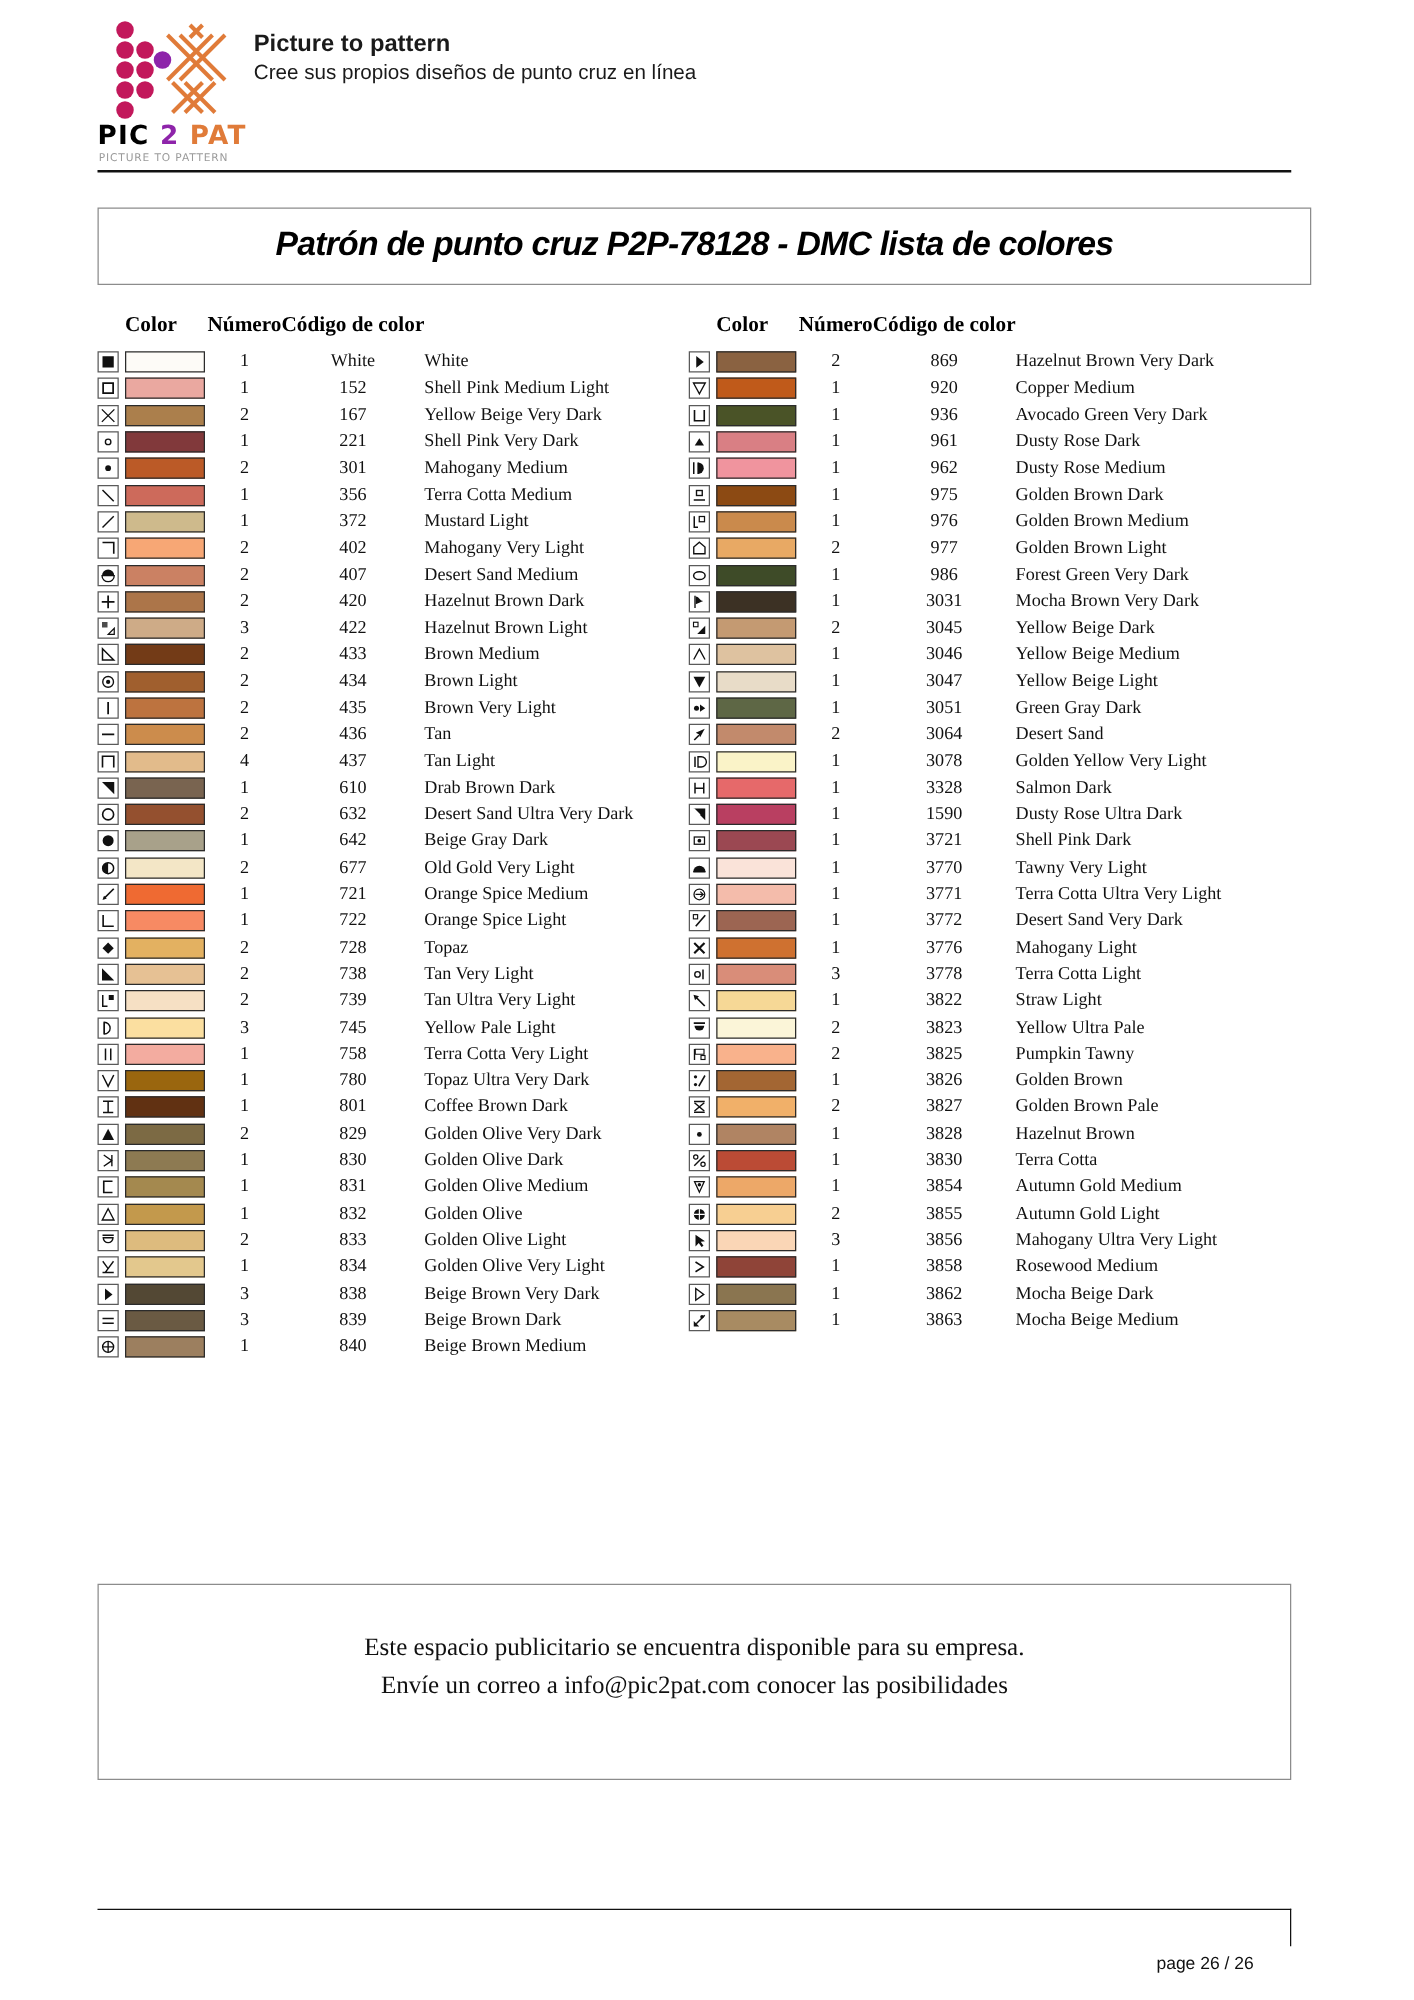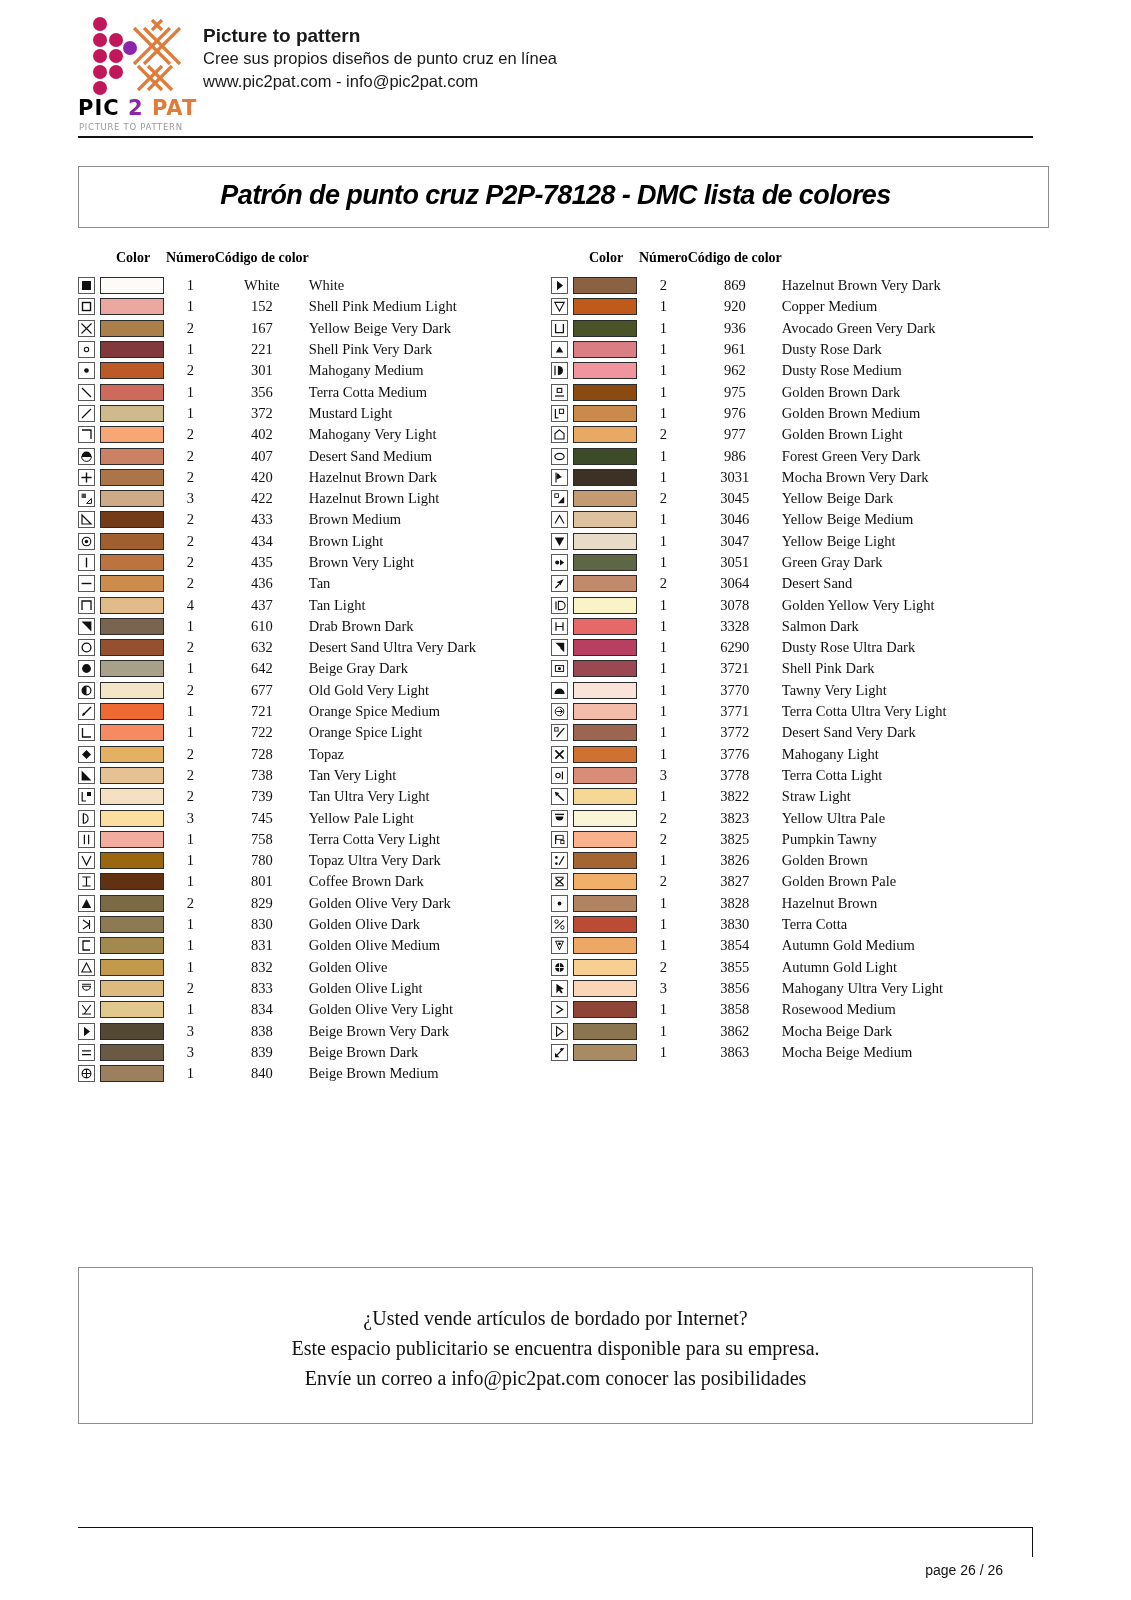--- a/index.html
+++ b/index.html
@@ -119,23 +119,23 @@
     top: 0;
   }
   .col-left  { left: 78px;  width: 470px; }
   .col-right { left: 551px; width: 470px; }
 
   table.colorlist {
     border-collapse: collapse;
     font-family: "Liberation Serif", serif;
   }
   table.colorlist th {
-    font-size: 14px;
+    font-size: 17px;
     font-weight: bold;
-    text-align: center;
+    text-align: left;
     padding: 0 0 9px 0;
     white-space: nowrap;
     color: #000;
   }
   th.h-sym   { width: 22px; }
   th.h-color { width: 66px; padding-left: 7px; }
   th.h-num   { width: 48px; text-align: left; padding-left: 6px;}
   th.h-code  { width: 58px; text-align: left; }
   th.h-name  { text-align: left; }
 
@@ -242,21 +242,20 @@
     </svg>
     <div class="logo-wordmark">
       <span class="wm-pic">PIC</span><span>&nbsp;</span><span class="wm-2">2</span><span>&nbsp;</span><span class="wm-pat">PAT</span>
     </div>
     <div class="logo-tag">PICTURE TO PATTERN</div>
   </div>
 
   <div class="header-text">
     <div class="ht-title">Picture to pattern</div>
     <div class="ht-sub">Cree sus propios diseños de punto cruz en línea</div>
-    <div class="ht-url">www.pic2pat.com   -   info@pic2pat.com</div>
   </div>
 
   <div class="header-rule"></div>
 </div>
 
 <div class="title-box">
   <div class="title-text">Patrón de punto cruz P2P-78128 - DMC lista de colores</div>
 </div>
 
 <div class="columns">
@@ -1136,21 +1135,21 @@
                 <svg width="15" height="15" viewBox="0 0 15 15">
                   <path d="M2.8 2.8h9.4v9.4z" fill="#111"></path>
                   <path d="M2.8 2.8L8 8" stroke="#fff" stroke-width="1.2"></path>
                 </svg>
               </span>
             </td>
             <td class="c-swatch">
               <span class="swatch" style="background: rgb(185, 63, 97);"></span>
             </td>
             <td class="c-num">1</td>
-            <td class="c-code">6290</td>
+            <td class="c-code">1590</td>
             <td class="c-name">Dusty Rose Ultra Dark</td>
           </tr>
           <tr>
             <td class="c-sym">
               <span class="symbol-cell">
                 <svg width="15" height="15" viewBox="0 0 15 15">
                   <rect x="3.4" y="4.6" width="8.2" height="5.8" fill="none" stroke="#111" stroke-width="1"></rect>
                   <circle cx="7.5" cy="7.5" r="1.5" fill="#111"></circle>
                 </svg>
               </span>
@@ -1449,21 +1448,20 @@
             <td class="c-code">3863</td>
             <td class="c-name">Mocha Beige Medium</td>
           </tr>
         </tbody>
     </table>
   </div>
 </div>
 
 <div class="ad-box">
   <div class="ad-text">
-    <div>¿Usted vende artículos de bordado por Internet?</div>
     <div>Este espacio publicitario se encuentra disponible para su empresa.</div>
     <div>Envíe un correo a info@pic2pat.com conocer las posibilidades</div>
   </div>
 </div>
 
 <div class="footer-rule"></div>
 <div class="footer-cell"></div>
 <div class="footer-page">page 26 / 26</div>
 
 </body></html>

